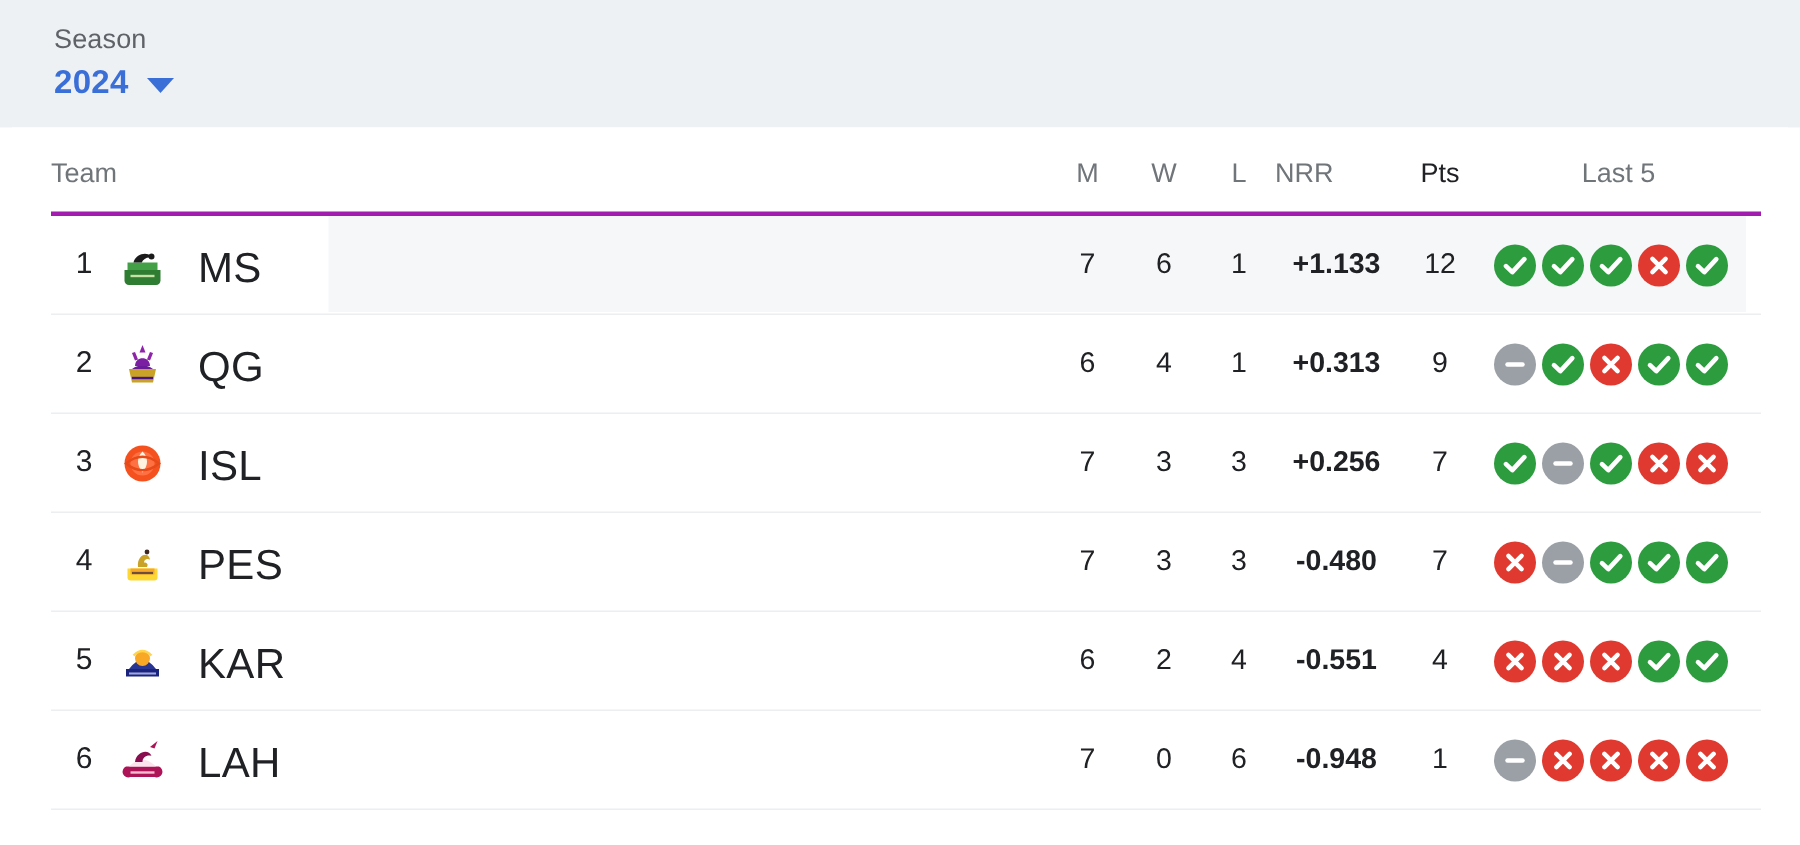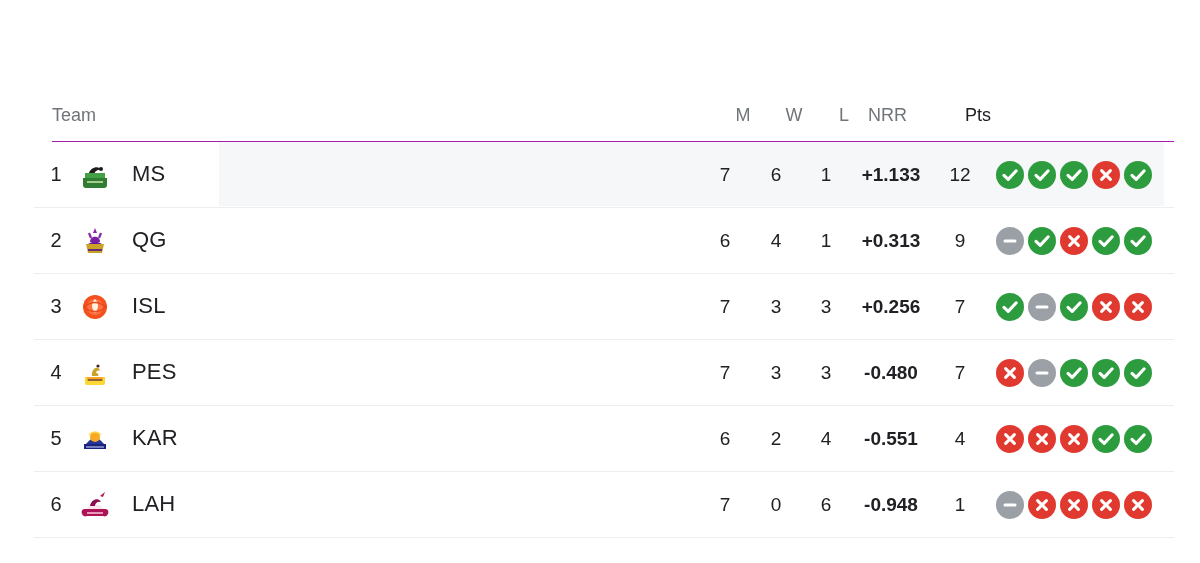--- a/index.html
+++ b/index.html
@@ -72,22 +72,22 @@
     width: 1184px;
     height: 478px;
     background: #ffffff;
     box-sizing: border-box;
   }
 
   
   .col-header {
     position: relative;
     height: 56px;
-    border-bottom: 1px solid #a21caf;
-    margin: 0 18px 0 44px;
+    border-bottom: 3px solid #a21caf;
+    margin: 0 18px 0 26px;
   }
   .col-header .cell {
     position: absolute;
     top: 20px;
     font-size: 18px;
     color: #70757a;
     white-space: nowrap;
   }
   .col-header .cell.pts {
     color: #202124;
@@ -140,21 +140,21 @@
     left: 44px;
     top: 16px;
     width: 34px;
     height: 34px;
   }
   .logo svg { display: block; }
   .team-name {
     position: absolute;
     left: 98px;
     top: 19px;
-    font-size: 22px;
+    font-size: 28px;
     color: #202124;
     letter-spacing: 0.2px;
   }
 
   .stat {
     position: absolute;
     top: 22px;
     font-size: 19px;
     color: #202124;
     text-align: center;
@@ -196,30 +196,38 @@
   .table-footer {
     height: 24px;
     background: #ffffff;
   }
 </style>
 </head>
 <body>
 
 <div class="page">
 
+  <div class="season-banner">
+    <div class="season-label">Season</div>
+    <div class="season-selector">
+      <span class="season-value">2024</span>
+      <span class="season-caret"></span>
+    </div>
+  </div>
 
   <div class="table-card">
 
     <div class="col-header">
       <div class="cell ch-team">Team</div>
       <div class="cell ch-m">M</div>
       <div class="cell ch-w">W</div>
       <div class="cell ch-l">L</div>
       <div class="cell ch-nrr">NRR</div>
       <div class="cell ch-pts pts">Pts</div>
+      <div class="cell ch-last5">Last 5</div>
     </div>
 
     <div class="rows" id="rows-container">
         <div class="row leader">
           <div class="leader-band"></div>
           <div class="rank">1</div>
           <div class="logo">
             <svg width="34" height="34" viewBox="0 0 34 34">
               <path d="M5 20 h24 v7 a3 3 0 0 1 -3 3 h-18 a3 3 0 0 1 -3 -3 z" fill="#2e7d32"></path>
               <path d="M7 15 h20 v5 h-20 z" fill="#43a047"></path>

